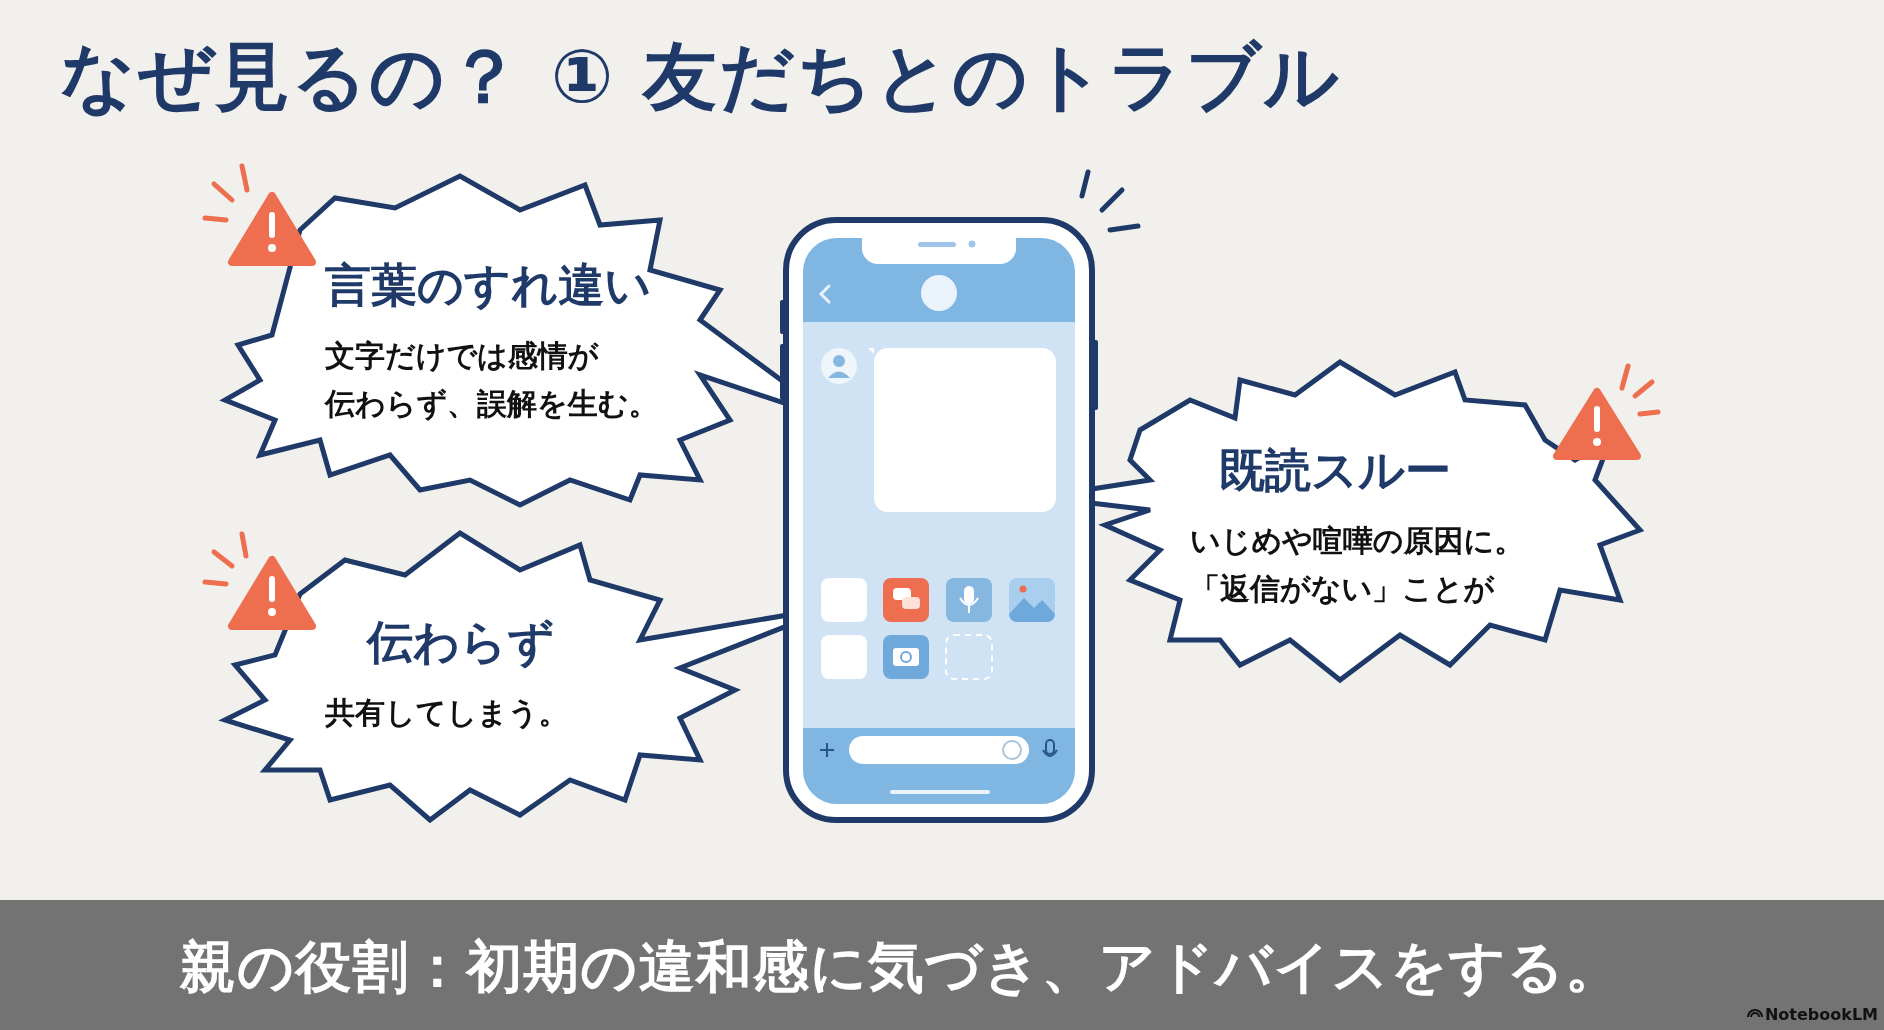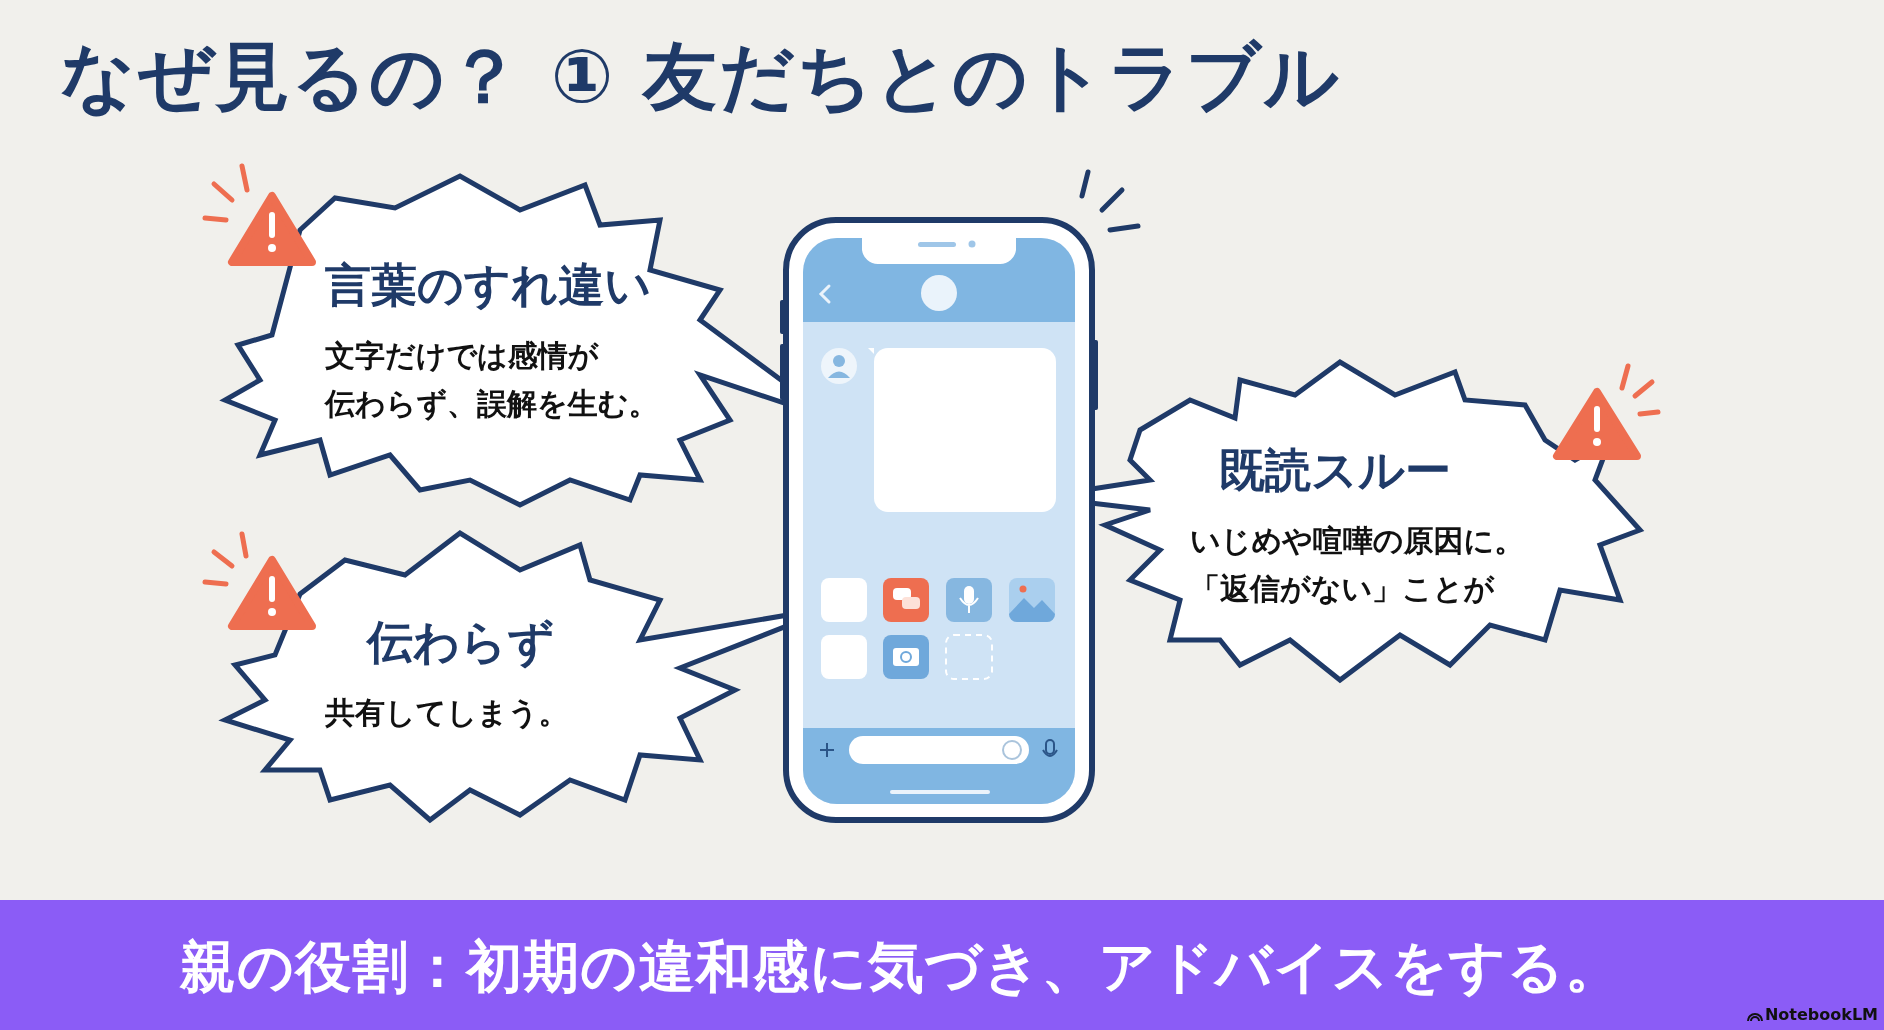--- a/index.html
+++ b/index.html
@@ -2,23 +2,23 @@
 <html><head>
 <meta charset="utf-8">
 <style>
   html,body{margin:0;padding:0;}
   body{width:1884px;height:1030px;background:#f1f0ec;position:relative;overflow:hidden;font-family:"DejaVu Sans",sans-serif;}
   .title{position:absolute;left:60px;top:28px;font-size:74px;font-weight:bold;color:#1f3a68;letter-spacing:2px;white-space:nowrap;}
   svg.scene{position:absolute;left:0;top:0;}
   .burst-text{position:absolute;text-align:left;}
   .burst-title{font-weight:bold;color:#1f3a68;font-size:46px;white-space:nowrap;}
   .burst-body{color:#111;font-weight:bold;font-size:30px;line-height:48px;white-space:nowrap;margin-top:15px;}
-  .footer{position:absolute;left:0;top:900px;width:1884px;height:130px;background:#8b5cf6;}
+  .footer{position:absolute;left:0;top:900px;width:1884px;height:130px;background:#737373;}
   .footer-text{position:absolute;left:180px;top:30px;font-size:56px;font-weight:bold;color:#fff;white-space:nowrap;letter-spacing:1px;}
-  .brand{position:absolute;right:6px;bottom:6px;font-size:16px;color:#111;font-weight:bold;display:flex;align-items:center;gap:2px;}
+  .brand{position:absolute;right:6px;bottom:6px;font-size:16px;color:#111;font-weight:bold;display:flex;align-items:flex-start;gap:2px;}
 </style>
 </head>
 <body>
 
 <div class="title">なぜ見るの？ ① 友だちとのトラブル</div>
 
 <svg class="scene" width="1884" height="900" viewBox="0 0 1884 900">
 
   <g>
     <polygon fill="#fff" stroke="#1f3a68" stroke-width="5" stroke-linejoin="miter" points="300,230 335,198 395,208 460,176 520,210 585,185 600,225 660,220 650,270 720,290 700,320 835,420 700,375 730,420 680,440 700,480 640,475 630,500 570,480 520,505 470,480 420,490 390,455 330,475 320,440 260,455 275,420 225,400 260,380 238,345 272,335"></polygon>

